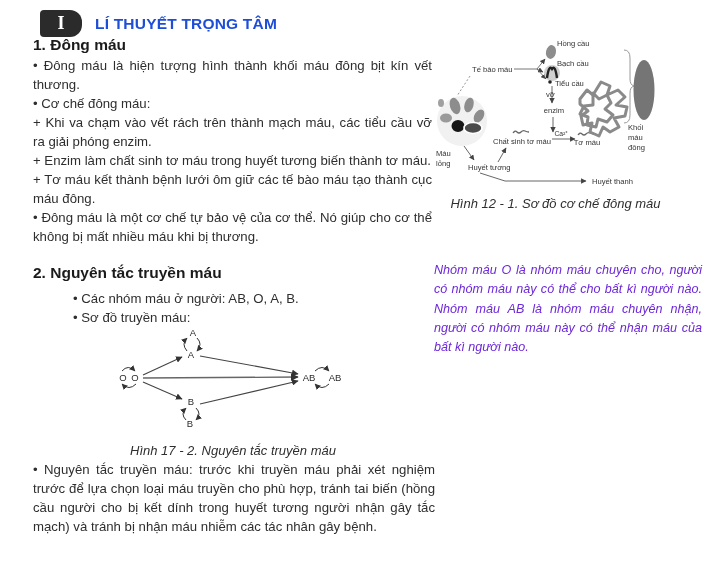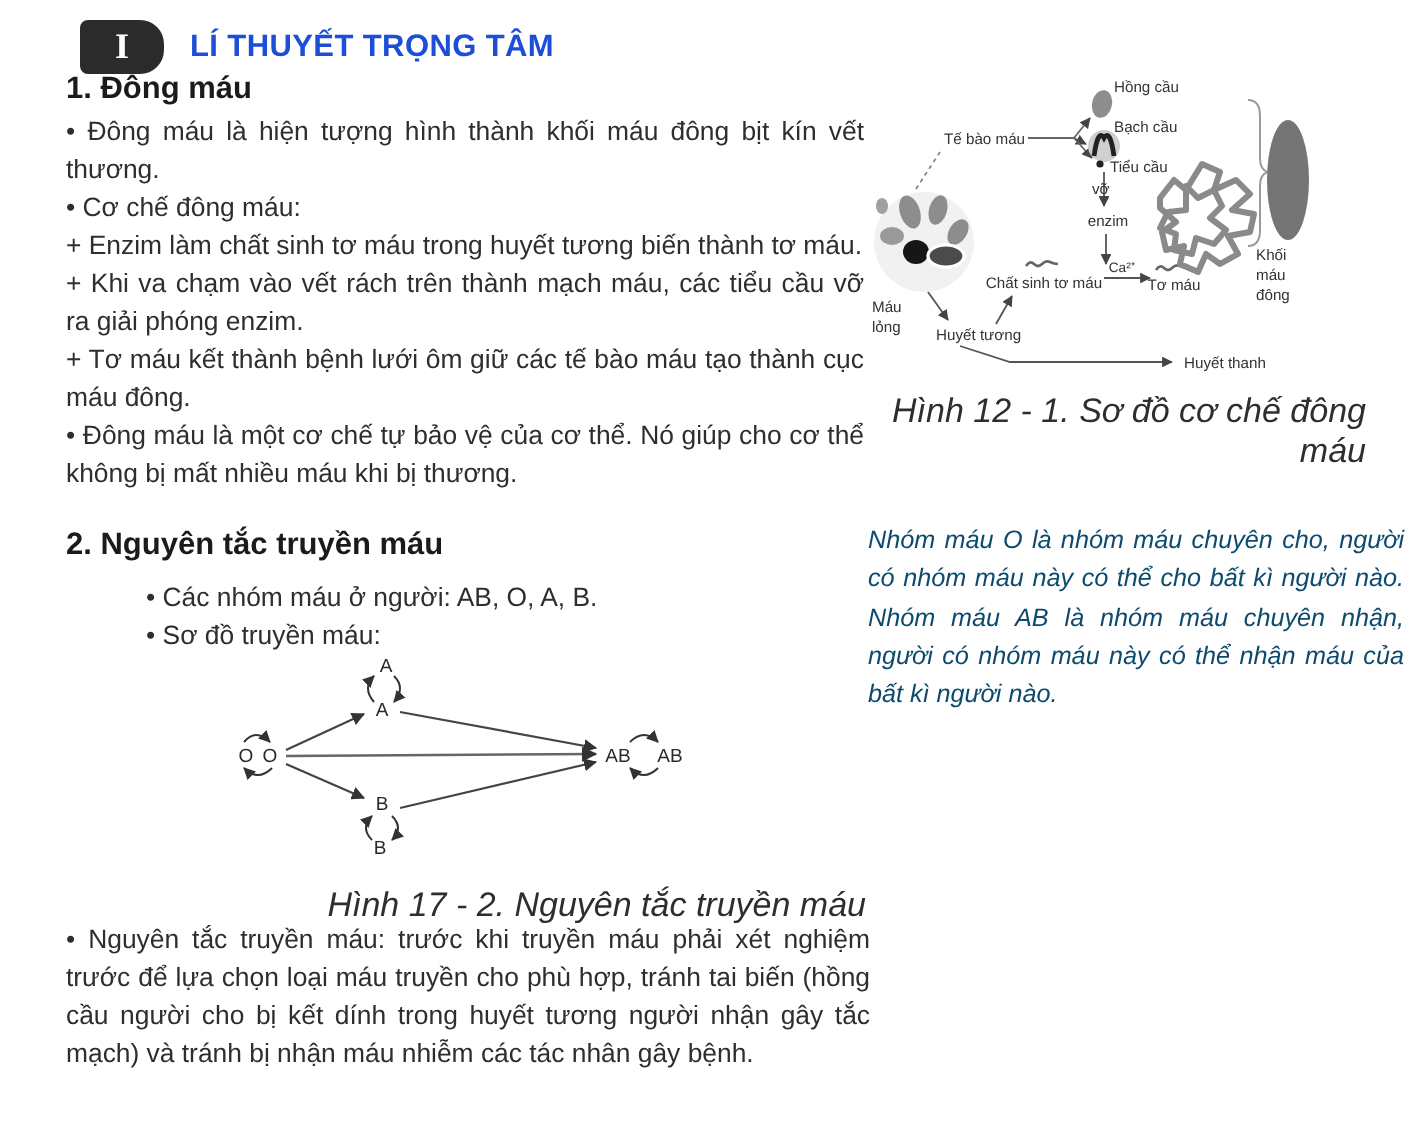--- a/index.html
+++ b/index.html
@@ -12,22 +12,22 @@
     width:42px; height:27px; background:#2b2b2b; border-radius:4px 12px 12px 4px;
     color:#fff; display:flex; align-items:center; justify-content:center;
     font-family:"Liberation Serif", serif; font-weight:bold; font-size:18px;
   }
   .title { font-size:15.5px; font-weight:bold; color:#1d4ed8; letter-spacing:.2px; }
   .sec-heading { position:absolute; left:33px; margin:0; font-size:15.5px; font-weight:bold; color:#1b1b1b;text-align:right; }
   .paras { position:absolute; left:33px; width:399px; font-size:13.2px; line-height:19px; text-align:justify; overflow:hidden; }
   .paras p { margin:0; }
   .bullets { position:absolute; left:33px; width:399px; font-size:13.2px; line-height:19px;margin-left:40px; }
   .bullets div { margin:0; }
-  .fig-caption { position:absolute; font-style:italic; font-size:17px; color:#2e2e2e; text-align:right; }
-  .note { position:absolute; left:434px; top:261px; width:268px; font-style:italic; font-size:12.6px; line-height:19.3px; text-align:justify; color:#0c4a6e; }
+  .fig-caption { position:absolute; font-style:italic; font-size:13px; color:#2e2e2e; text-align:center; }
+  .note { position:absolute; left:434px; top:261px; width:268px; font-style:italic; font-size:12.6px; line-height:19.3px; text-align:justify; color:#6d28d9; }
   svg { position:absolute; overflow:visible; }
   svg text { font-family:"Liberation Sans", sans-serif; fill:#333; }
   .dlabel { font-size:7.6px; }
   .nlabel { font-size:9.5px; fill:#2a2a2a; }
 </style>
 </head>
 <body>
 
 <div class="page">
 
@@ -35,22 +35,22 @@
     <div class="badge">
       <span>I</span>
     </div>
     <div class="title">LÍ THUYẾT TRỌNG TÂM</div>
   </div>
 
   <h2 class="sec-heading" style="top:36px;">1. Đông máu</h2>
   <div class="paras" style="top:56px; height:210px;">
     <p>• Đông máu là hiện tượng hình thành khối máu đông bịt kín vết thương.</p>
     <p>• Cơ chế đông máu:</p>
+    <p>+ Khi va chạm vào vết rách trên thành mạch máu, các tiểu cầu vỡ ra giải phóng enzim.</p>
     <p>+ Enzim làm chất sinh tơ máu trong huyết tương biến thành tơ máu.</p>
-    <p>+ Khi va chạm vào vết rách trên thành mạch máu, các tiểu cầu vỡ ra giải phóng enzim.</p>
     <p>+ Tơ máu kết thành bệnh lưới ôm giữ các tế bào máu tạo thành cục máu đông.</p>
     <p>• Đông máu là một cơ chế tự bảo vệ của cơ thể. Nó giúp cho cơ thể không bị mất nhiều máu khi bị thương.</p>
   </div>
 
   <h2 class="sec-heading" style="top:264px;">2. Nguyên tắc truyền máu</h2>
   <div class="bullets" style="top:289px;">
     <div>• Các nhóm máu ở người: AB, O, A, B.</div>
     <div>• Sơ đồ truyền máu:</div>
   </div>
 

